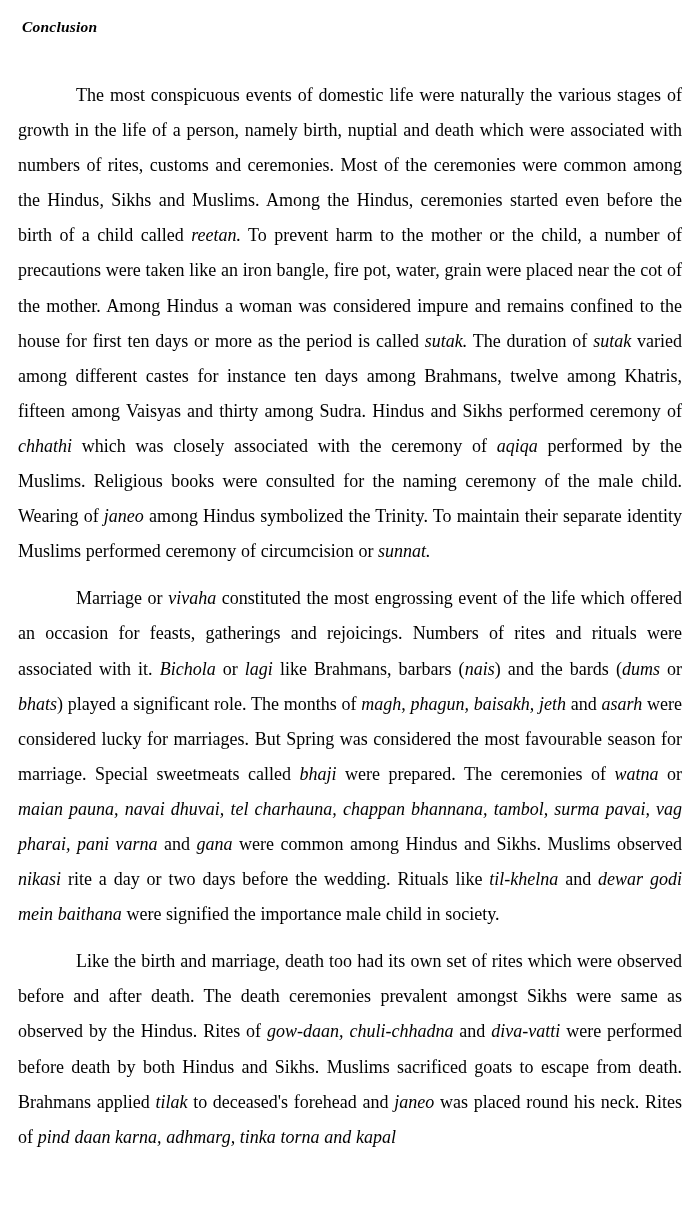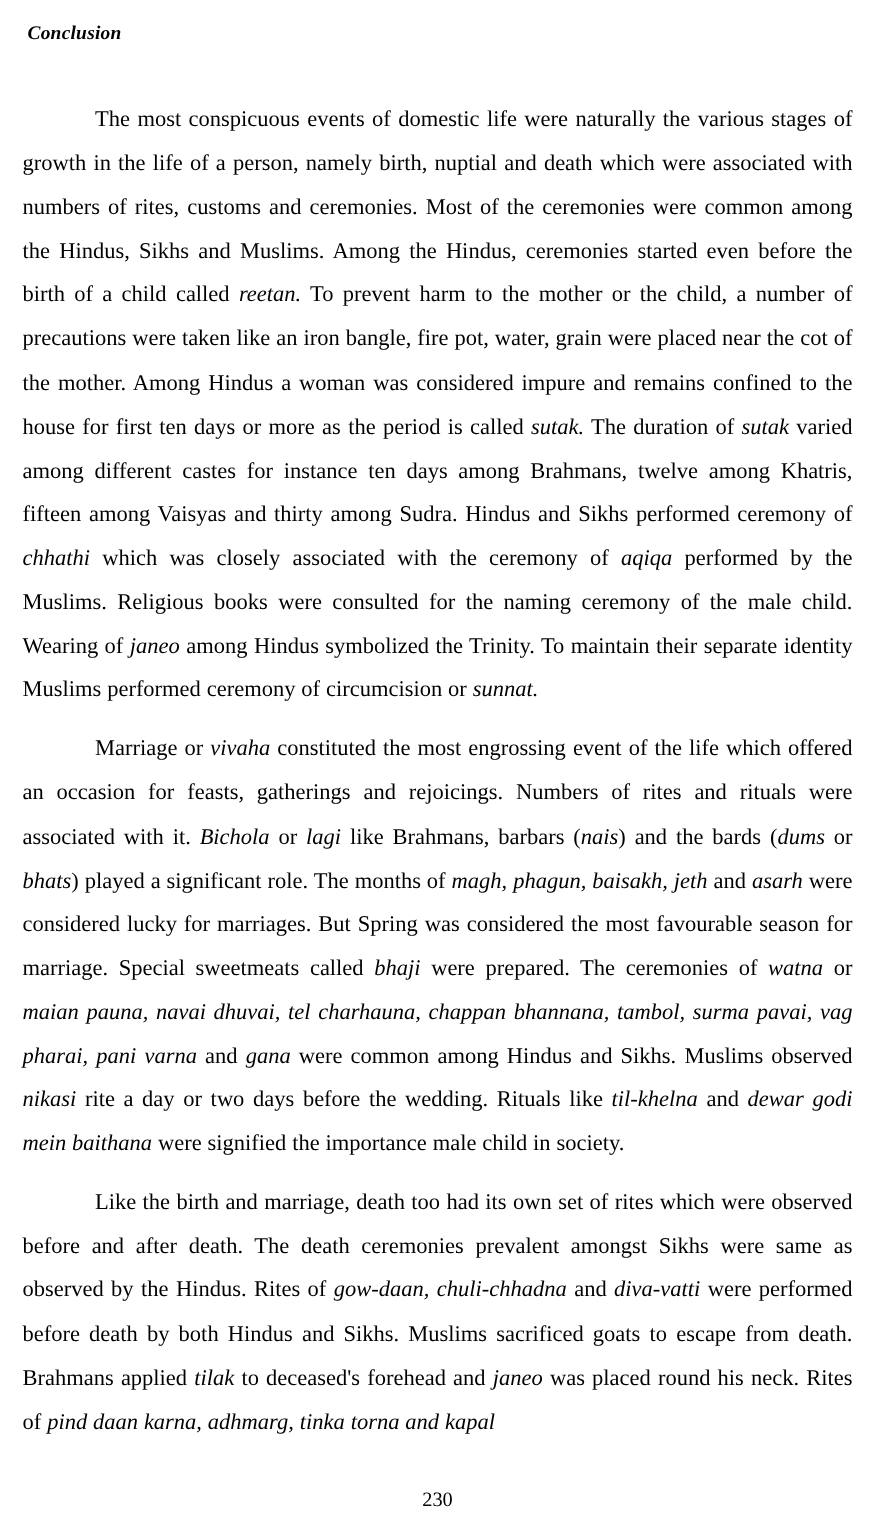--- a/index.html
+++ b/index.html
@@ -81,15 +81,14 @@
   <div class="scan-tint"></div>
 
   <div class="heading">Conclusion</div>
 
   <div class="body-col" id="body-col">
       <p class="para"><span>The most conspicuous events of domestic life were naturally the various stages of growth in the life of a person, namely birth, nuptial and death which were associated with numbers of rites, customs and ceremonies. Most of the ceremonies were common among the Hindus, Sikhs and Muslims. Among the Hindus, ceremonies started even before the birth of a child called </span><i class="term">reetan.</i><span> To prevent harm to the mother or the child, a number of precautions were taken like an iron bangle, fire pot, water, grain were placed near the cot of the mother. Among Hindus a woman was considered impure and remains confined to the house for first ten days or more as the period is called </span><i class="term">sutak.</i><span> The duration of </span><i class="term">sutak</i><span> varied among different castes for instance ten days among Brahmans, twelve among Khatris, fifteen among Vaisyas and thirty among Sudra. Hindus and Sikhs performed ceremony of </span><i class="term">chhathi</i><span> which was closely associated with the ceremony of </span><i class="term">aqiqa</i><span> performed by the Muslims. Religious books were consulted for the naming ceremony of the male child. Wearing of </span><i class="term">janeo</i><span> among Hindus symbolized the Trinity. To maintain their separate identity Muslims performed ceremony of circumcision or </span><i class="term">sunnat.</i></p>
       <p class="para"><span>Marriage or </span><i class="term">vivaha</i><span> constituted the most engrossing event of the life which offered an occasion for feasts, gatherings and rejoicings. Numbers of rites and rituals were associated with it. </span><i class="term">Bichola</i><span> or </span><i class="term">lagi</i><span> like Brahmans, barbars (</span><i class="term">nais</i><span>) and the bards (</span><i class="term">dums</i><span> or </span><i class="term">bhats</i><span>) played a significant role. The months of </span><i class="term">magh, phagun, baisakh, jeth</i><span> and </span><i class="term">asarh</i><span> were considered lucky for marriages. But Spring was considered the most favourable season for marriage. Special sweetmeats called </span><i class="term">bhaji</i><span> were prepared. The ceremonies of </span><i class="term">watna</i><span> or </span><i class="term">maian pauna, navai dhuvai, tel charhauna, chappan bhannana, tambol, surma pavai, vag pharai, pani varna</i><span> and </span><i class="term">gana</i><span> were common among Hindus and Sikhs. Muslims observed </span><i class="term">nikasi</i><span> rite a day or two days before the wedding. Rituals like </span><i class="term">til-khelna</i><span> and </span><i class="term">dewar godi mein baithana</i><span> were signified the importance male child in society.</span></p>
       <p class="para"><span>Like the birth and marriage, death too had its own set of rites which were observed before and after death. The death ceremonies prevalent amongst Sikhs were same as observed by the Hindus. Rites of </span><i class="term">gow-daan, chuli-chhadna</i><span> and </span><i class="term">diva-vatti</i><span> were performed before death by both Hindus and Sikhs. Muslims sacrificed goats to escape from death. Brahmans applied </span><i class="term">tilak</i><span> to deceased's forehead and </span><i class="term">janeo</i><span> was placed round his neck. Rites of </span><i class="term">pind daan karna, adhmarg, tinka torna and kapal</i></p>
     </div>
 
-  <div class="folio">230</div>
 
 </div>
 
 </body></html>

